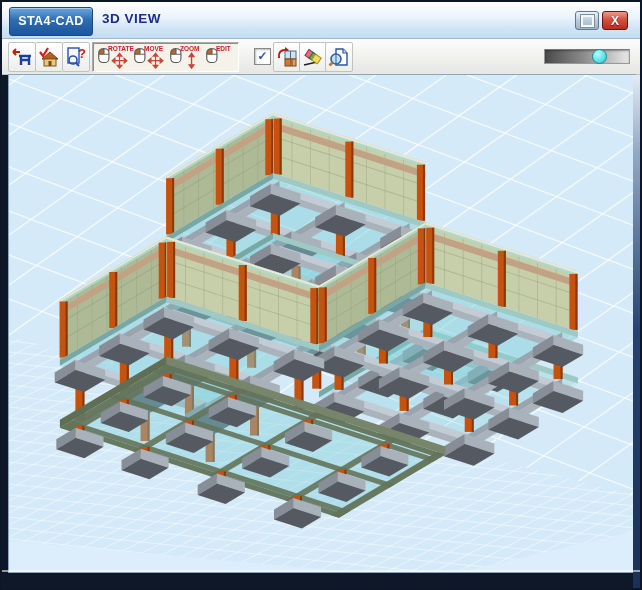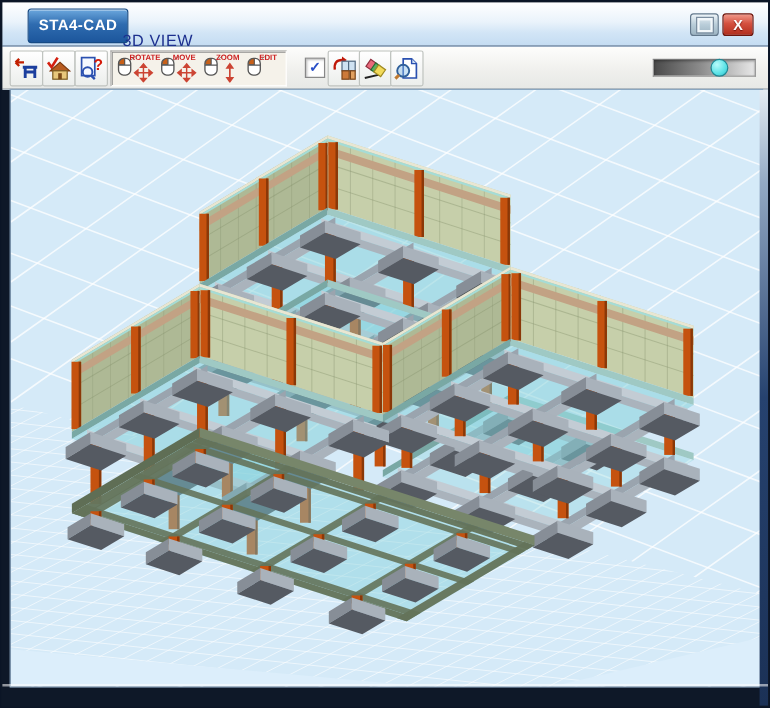--- a/index.html
+++ b/index.html
@@ -2,27 +2,27 @@
 <html><head>
 <meta charset="utf-8">
 <style>
   html,body{margin:0;padding:0;background:#555;font-family:"Liberation Sans",sans-serif;}
   #win{position:relative;width:642px;height:590px;background:#0e1828;overflow:hidden;
        border:1px solid #0b1526;box-sizing:border-box;}
   
   #titlebar{position:absolute;left:1px;top:1px;right:1px;height:36px;
     background:linear-gradient(#ffffff,#eaf3fb 45%,#d2e5f6 70%,#c4dcf2);
     border-bottom:1px solid #9db8d6;}
-  #logo-tab{position:absolute;left:21px;top:5px;width:82px;height:27px;
+  #logo-tab{position:absolute;left:7px;top:5px;width:82px;height:27px;
     background:linear-gradient(#6ba7dd,#2f6cb0 45%,#1c569c);
     border:1px solid #164a84;border-radius:3px;color:#fff;font-weight:bold;
     font-size:12.5px;text-align:center;line-height:27px;letter-spacing:.4px;
     box-shadow:inset 0 1px 0 rgba(255,255,255,.45);}
-  #win-title{position:absolute;left:100px;top:9px;font-size:13.5px;font-weight:normal;
-    color:#1c2f8e;letter-spacing:.5px;margin-top:15px;}
+  #win-title{position:absolute;left:100px;top:9px;font-size:13.5px;font-weight:bold;
+    color:#1c2f8e;letter-spacing:.5px;}
   .winbtn{position:absolute;top:9px;height:19px;border-radius:3px;box-sizing:border-box;
     display:flex;align-items:center;justify-content:center;}
   #btn-max{right:41px;width:24px;border:1px solid #63788c;
     background:linear-gradient(#eef4f8,#b9cdd9 50%,#9db4c2);}
   #btn-max .sq{width:9px;height:8px;border:2px solid #f2f7fa;outline:1px solid #7c8ea0;}
   #btn-close{right:12px;width:26px;border:1px solid #6d150c;
     background:linear-gradient(#f0988a,#d4503f 45%,#b22f1e);
     color:#fff;font-weight:bold;font-size:12px;text-shadow:0 1px 1px #701008;}
   
   #toolbar{position:absolute;left:1px;top:38px;right:1px;height:35px;

